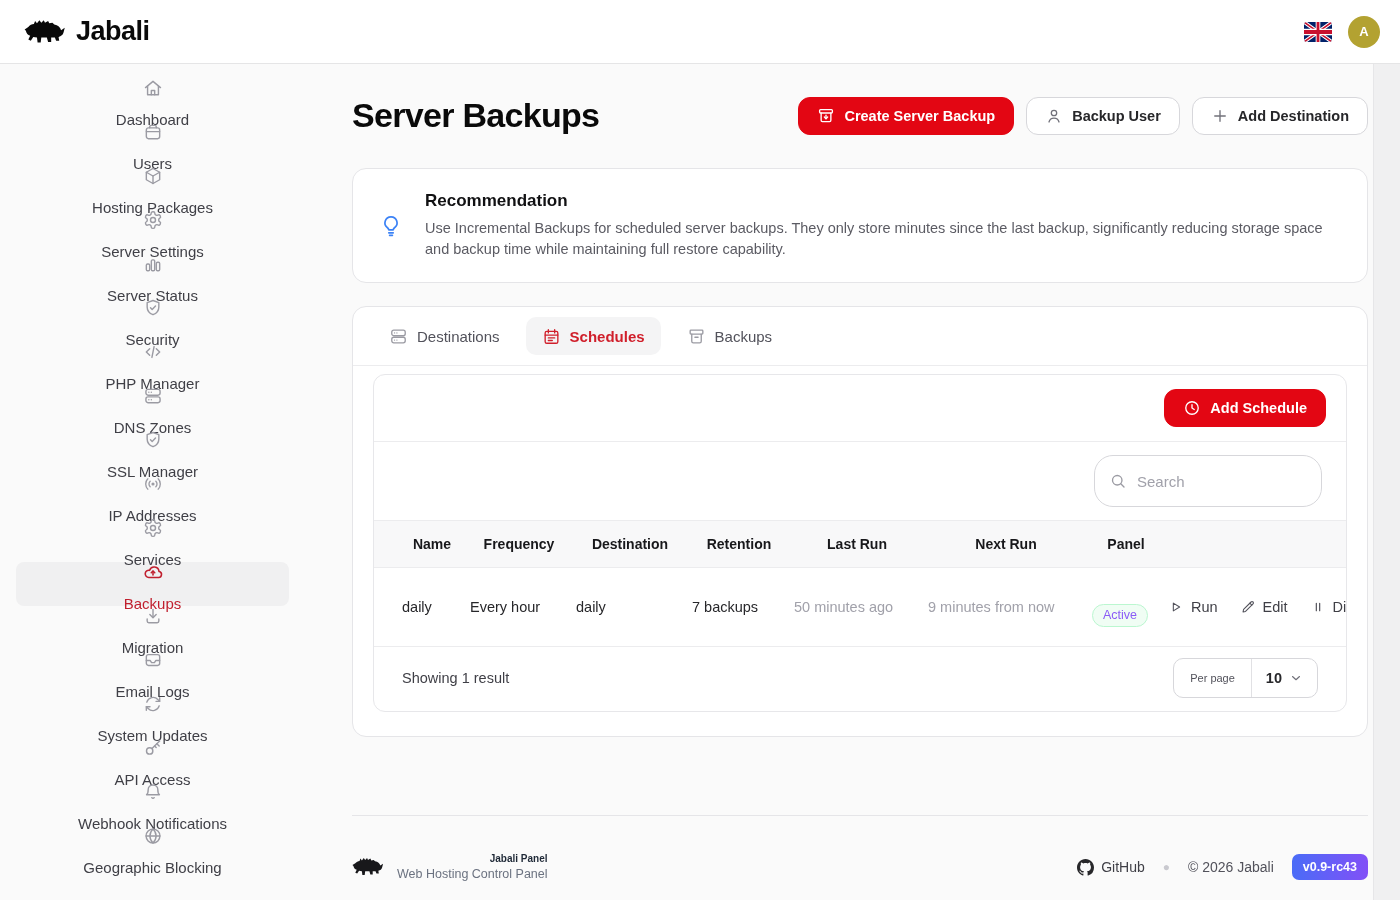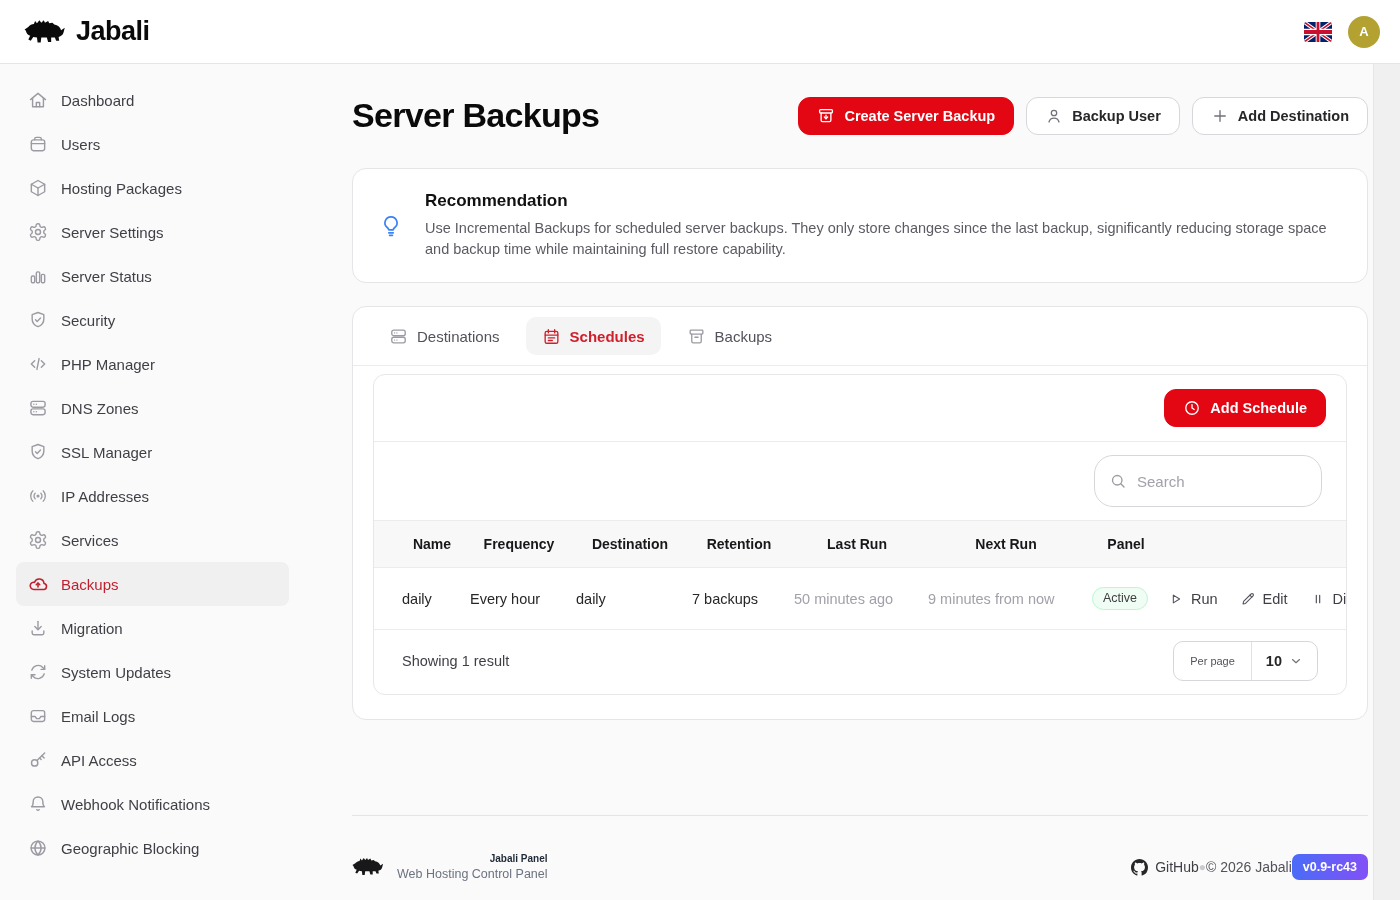--- a/index.html
+++ b/index.html
@@ -17,21 +17,21 @@
     font-size:13px; font-weight:700; display:flex; align-items:center; justify-content:center; cursor:pointer; }
 
   
   .app-body { display:flex; height:836px; position:relative; }
   .scroll-strip { position:absolute; top:0; right:0; width:27px; height:836px;
     background:#f0f0f1; border-left:1px solid #e6e6e8; }
 
   
   .sidebar { width:304px; flex:0 0 304px; padding-top:14px; }
   .side-item { height:44px; margin:0 15px 0 16px; padding:0 12px; border-radius:8px;
-    display:flex; align-items:center; gap:13px; cursor:pointer; color:#3f3f46; font-size:15px; }
+    display:flex; align-items:center; gap:13px; cursor:pointer; color:#3f3f46; font-size:15px;flex-direction:column; }
   .side-item .icn { width:20px; height:20px; color:#9b9ba3; flex:0 0 20px; }
   .side-item.active { background:#f0f0f1; color:#c01f2e; font-weight:500; }
   .side-item.active .icn { color:#c01f2e; }
   .icn svg { width:100%; height:100%; display:block; }
 
   
   .main { flex:1; display:flex; flex-direction:column; padding:0 32px 0 48px; min-width:0; }
   .page-head { margin-top:32px; display:flex; align-items:center; justify-content:space-between; }
   .page-title { font-size:34px; font-weight:800; letter-spacing:-0.7px; color:#0a0a0a; }
   .head-actions { display:flex; gap:12px; }
@@ -73,21 +73,21 @@
   table { border-collapse:collapse; table-layout:fixed; width:1094px; }
   col.c-name{width:96px} col.c-freq{width:106px} col.c-dest{width:116px} col.c-ret{width:102px}
   col.c-last{width:134px} col.c-next{width:164px} col.c-status{width:76px} col.c-act{width:300px}
   thead th { background:#f8f8f9; border-top:1px solid #ececee; border-bottom:1px solid #ececee;
     text-align:center; font-size:14px; font-weight:700; color:#18181b; padding:15px 8px 15px 0; }
   thead th:first-child, tbody td:first-child { padding-left:28px; }
   tbody td { font-size:14.5px; padding:19px 8px 19px 0; color:#27272a;
     border-bottom:1px solid #ececee; white-space:nowrap; }
   td.muted { color:#a1a1aa; }
   .badge-active { display:inline-block; padding:3px 10px 4px; border-radius:12px;
-    font-size:12.5px; font-weight:500; color:#404040; background:#f0fdf4; border:1px solid #bbf7d0; }
+    font-size:12.5px; font-weight:500; color:#8b5cf6; background:#f0fdf4; border:1px solid #bbf7d0;margin-top:17px; }
   .row-actions { display:flex; gap:22px; align-items:center; }
   .row-action { display:flex; align-items:center; gap:7px; color:#3f3f46; cursor:pointer; font-size:14.5px; }
   .row-action .icn { width:16px; height:16px; color:#52525b; }
 
   .table-foot { display:flex; align-items:center; justify-content:space-between; padding:11px 28px 13px; }
   .foot-summary { font-size:14.5px; color:#3f3f46; }
   .per-page { display:flex; align-items:stretch; border:1px solid #d7d7db; border-radius:10px;
     overflow:hidden; height:40px; background:#fff; }
   .per-page-label { display:flex; align-items:center; padding:0 16px; font-size:11px;
     color:#52525b; border-right:1px solid #e1e1e4; }
@@ -95,21 +95,21 @@
     font-size:14.5px; font-weight:600; color:#27272a; }
   .per-page-value .icn { width:14px; height:14px; color:#71717a; }
 
   
   .page-footer { margin-top:auto; border-top:1px solid #e5e5e8; padding:18px 0 0;
     display:flex; align-items:center; justify-content:space-between; height:85px; }
   .pf-left { display:flex; align-items:center; gap:13px; }
   .pf-boar { width:32px; height:24px; color:#18181b; }
   .pf-name { font-size:10px; font-weight:700; color:#1f2937; margin-bottom:3px;text-align:right; }
   .pf-tag { font-size:12.5px; color:#6b7280; }
-  .pf-right { display:flex; align-items:center; }
+  .pf-right { display:flex; align-items:center; gap:18px; }
   .pf-github { display:flex; align-items:center; gap:7px; font-size:14px; color:#3f3f46; cursor:pointer; }
   .pf-github .icn { width:17px; height:17px; color:#27272a; }
   .pf-dot { color:#c9c9cf; font-size:12px; }
   .pf-copy { font-size:14px; color:#52525b; }
   .version-badge { background:linear-gradient(90deg,#4a6cf7,#8250f7); color:#fff;
     font-size:12.5px; font-weight:700; padding:6px 11px; border-radius:7px; }
 </style>
 </head>
 <body>
 
@@ -378,32 +378,32 @@
       <span class="icn">
           <svg viewBox="0 0 24 24">
             <use href="#i-download"></use>
           </svg>
         </span>
       <span>Migration</span>
     </div>
     <div class="side-item">
       <span class="icn">
           <svg viewBox="0 0 24 24">
+            <use href="#i-inbox"></use>
+          </svg>
+        </span>
+      <span>Email Logs</span>
+    </div>
+    <div class="side-item">
+      <span class="icn">
+          <svg viewBox="0 0 24 24">
             <use href="#i-refresh"></use>
           </svg>
         </span>
       <span>System Updates</span>
-    </div>
-    <div class="side-item">
-      <span class="icn">
-          <svg viewBox="0 0 24 24">
-            <use href="#i-inbox"></use>
-          </svg>
-        </span>
-      <span>Email Logs</span>
     </div>
     <div class="side-item">
       <span class="icn">
           <svg viewBox="0 0 24 24">
             <use href="#i-key"></use>
           </svg>
         </span>
       <span>API Access</span>
     </div>
     <div class="side-item">
@@ -457,21 +457,21 @@
     </div>
 
     <section class="card rec-card">
       <span class="bulb icn">
           <svg viewBox="0 0 24 24">
             <use href="#i-bulb"></use>
           </svg>
         </span>
       <div>
         <div class="rec-title">Recommendation</div>
-        <div class="rec-body">Use Incremental Backups for scheduled server backups. They only store changes since the last backup, significantly reducing storage space and backup time while maintaining full restore capability.</div>
+        <div class="rec-body">Use Incremental Backups for scheduled server backups. They only store minutes since the last backup, significantly reducing storage space and backup time while maintaining full restore capability.</div>
       </div>
     </section>
 
     <section class="card tabs-card">
       <div class="tabbar">
         <div class="tab">
           <span class="icn">
               <svg viewBox="0 0 24 24">
                 <use href="#i-server"></use>
               </svg>

